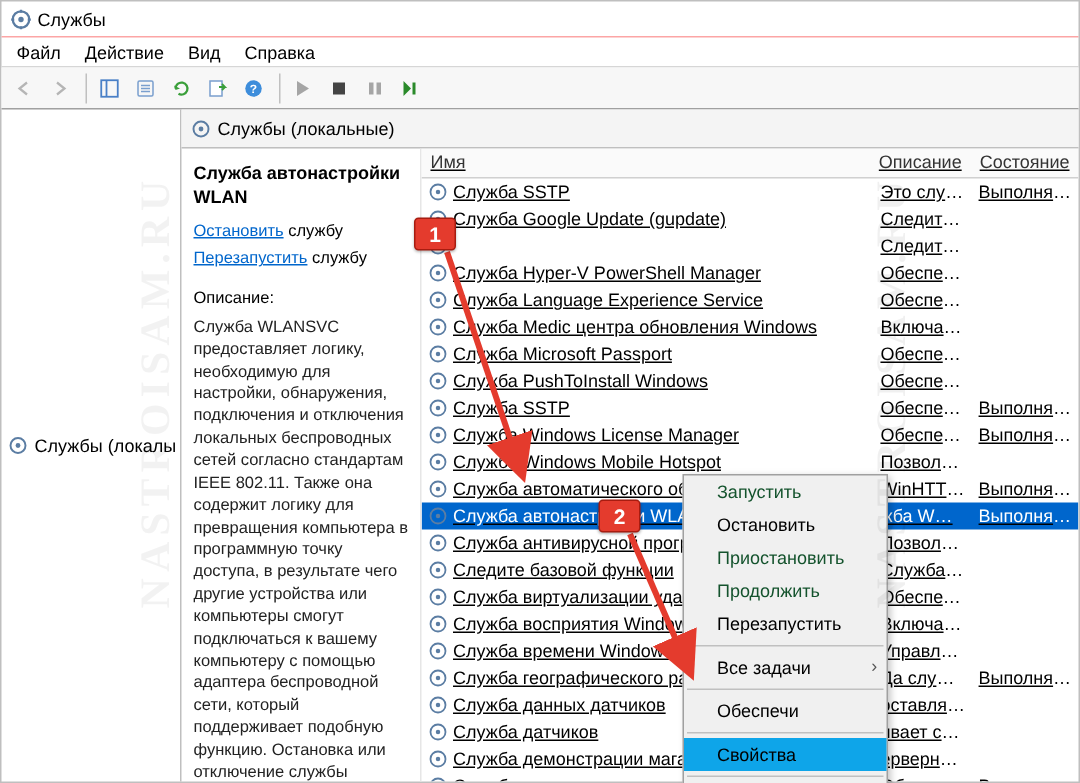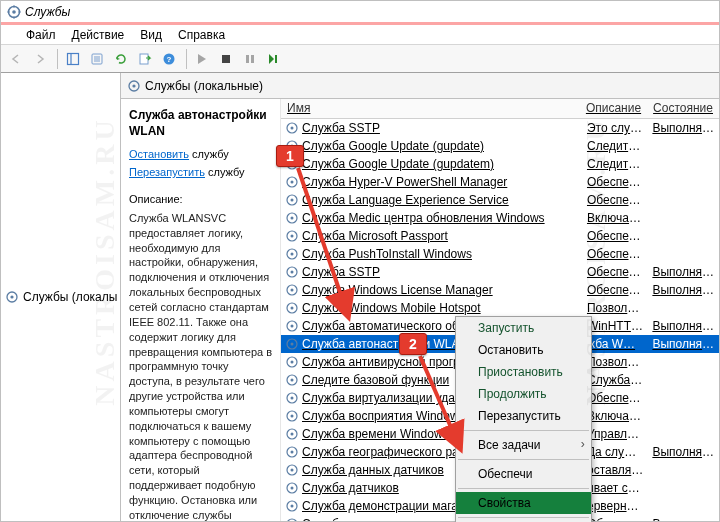--- a/index.html
+++ b/index.html
@@ -1,22 +1,22 @@
 <!DOCTYPE html>
 <html><head>
 <meta charset="utf-8">
 <style>
   * { box-sizing: border-box; margin: 0; padding: 0; }
   html, body { width: 720px; height: 522px; font-family: "Segoe UI", Tahoma, sans-serif; font-size: 12px; background: #fff; overflow: hidden; position: relative; }
   .window { display: flex; flex-direction: column; width: 100%; height: 100%; border: 1px solid #bfbfbf; }
   
-  .titlebar { height: 24px; display: flex; align-items: center; padding: 0 6px; border-bottom: 3px solid #fca5a5; font-style: italic; }
+  .titlebar { height: 24px; display: flex; align-items: center; padding: 0 6px; border-bottom: 1px solid #fca5a5; }
   .titlebar .gear-icon { margin-right: 4px; }
   
-  .menubar { height: 20px; display: flex; align-items: stretch; padding: 0 17px; border-bottom: 1px solid #d6d6d6; }
+  .menubar { height: 20px; display: flex; align-items: stretch; padding: 0 2px; border-bottom: 1px solid #d6d6d6; }
   .menubar .item { padding: 2px 8px; line-height: 16px; cursor: default; }
   
   .toolbar { height: 28px; display: flex; align-items: center; padding: 2px 4px; border-bottom: 1px solid #a0a0a0; background: #f7f7f7; }
   .tb-btn { width: 22px; height: 22px; display: inline-flex; align-items: center; justify-content: center; margin-right: 2px; border-radius: 2px; }
   .tb-sep { width: 1px; height: 20px; background: #c0c0c0; margin: 0 4px; }
   .tb-btn.disabled svg { opacity: 0.45; }
   
   .body { flex: 1; display: flex; min-height: 0; }
   .tree { width: 120px; border-right: 1px solid #bfbfbf; padding: 6px 4px; display: flex; align-items: center; gap: 4px; white-space: nowrap; overflow: hidden; }
   .tree-label { color: #000; }
@@ -40,21 +40,21 @@
   .rows { flex: 1; overflow: hidden; }
   .row { display: flex; height: 18px; line-height: 18px; white-space: nowrap; }
   .row .cell { padding: 0 4px; overflow: hidden; text-overflow: ellipsis; }
   .row .col-name { display: flex; align-items: center; gap: 3px; padding-left: 4px; }
   .row.selected { background: #0066cc; color: #fff; }
   .row.selected a, .row.selected span { color: #fff; }
   
   .ctxmenu { position: absolute; background: #f0f0f0; border: 1px solid #a0a0a0; box-shadow: 2px 2px 5px rgba(0,0,0,0.25); font-size: 12px; min-width: 130px; }
   .ctxmenu .mi { padding: 4px 28px 4px 22px; cursor: default; position: relative; }
   .ctxmenu .mi.disabled { color: #14532d; }
-  .ctxmenu .mi.highlight { background: #15803d; }
+  .ctxmenu .mi.highlight { background: #0ea5e9; }
   .ctxmenu .mi.sub::after { content: "›"; position: absolute; right: 6px; top: 3px; color: #555; }
   .ctxmenu .msep { height: 1px; background: #c0c0c0; margin: 3px 2px; }
   
   .badge { position: absolute; width: 28px; height: 22px; background: #e43b2d; color: #fff; border-radius: 3px; display: flex; align-items: center; justify-content: center; font-weight: 700; font-size: 14px; border: 1px solid #a81c10; box-shadow: 0 1px 2px rgba(0,0,0,0.3); z-index: 20; }
   .arrow { position: absolute; z-index: 19; pointer-events: none; }
   
   .watermark { position: absolute; right: -20px; top: 50%; transform: translateY(-50%) rotate(-90deg); transform-origin: center; font-size: 28px; letter-spacing: 4px; color: rgba(0,0,0,0.06); font-weight: 600; font-family: Georgia, serif; pointer-events: none; z-index: 30; }
   .watermark2 { position: absolute; left: -40px; top: 50%; transform: translateY(-50%) rotate(-90deg); transform-origin: center; font-size: 28px; letter-spacing: 4px; color: rgba(0,0,0,0.05); font-weight: 600; font-family: Georgia, serif; pointer-events: none; z-index: 30; }
   svg { display: block; }
 </style>
@@ -226,21 +226,20 @@
                 <div class="cell col-state"></div>
               </div>
               <div class="row">
                 <div class="cell col-name">
                   <span>
                     <svg width="14" height="14" viewBox="0 0 14 14">
                       <circle cx="7" cy="7" r="5" fill="none" stroke="#5b7da3" stroke-width="1.2"></circle>
                       <circle cx="7" cy="7" r="1.5" fill="#5b7da3"></circle>
                     </svg>
                   </span>
-                  <span>Служба Google Update (gupdatem)</span>
                 </div>
                 <div class="cell col-desc">Следите за…</div>
                 <div class="cell col-state"></div>
               </div>
               <div class="row">
                 <div class="cell col-name">
                   <span>
                     <svg width="14" height="14" viewBox="0 0 14 14">
                       <circle cx="7" cy="7" r="5" fill="none" stroke="#5b7da3" stroke-width="1.2"></circle>
                       <circle cx="7" cy="7" r="1.5" fill="#5b7da3"></circle>

